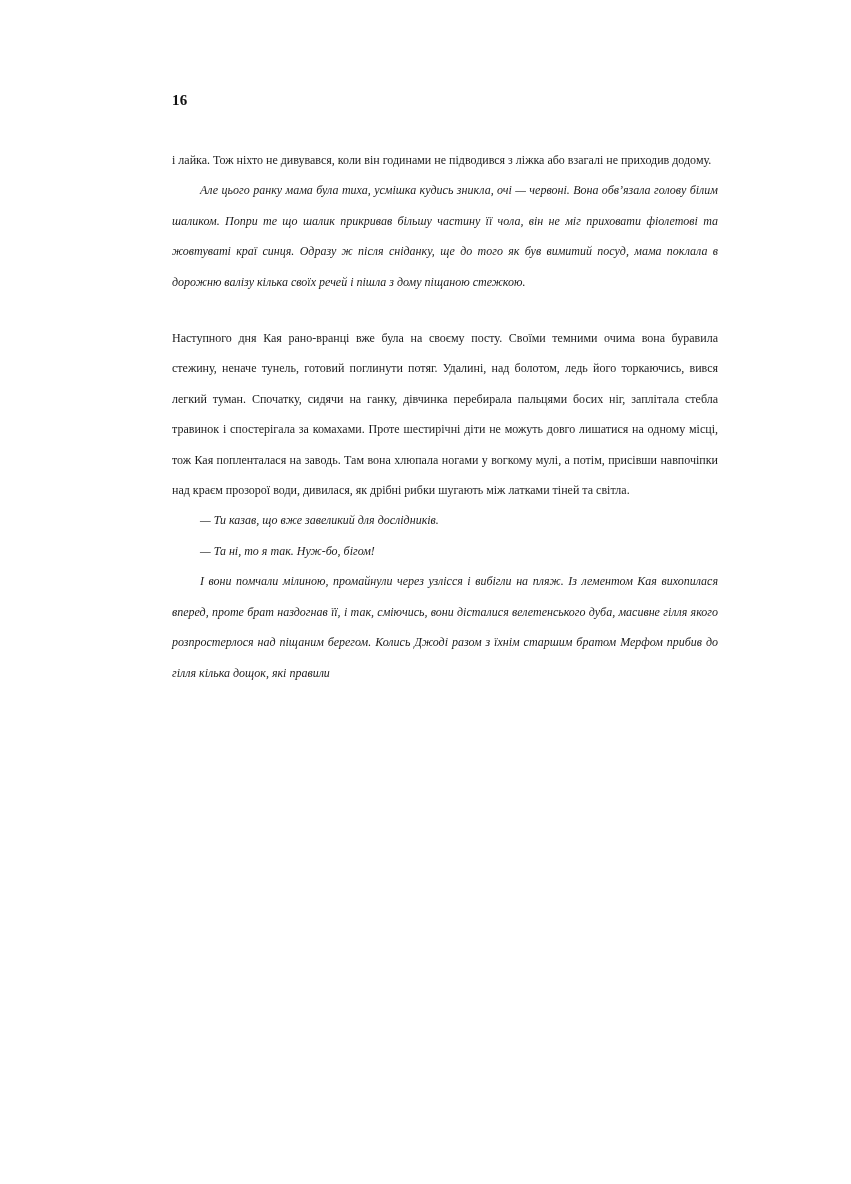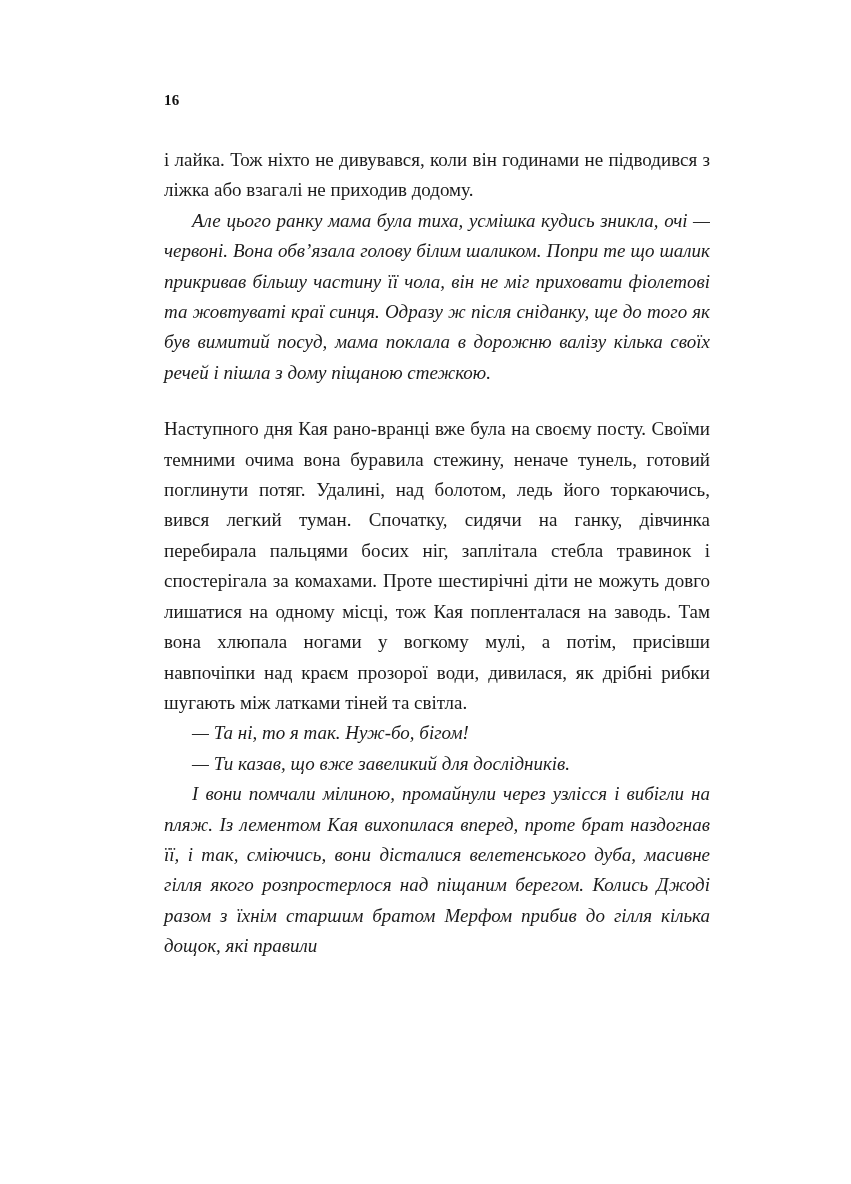--- a/index.html
+++ b/index.html
@@ -11,35 +11,35 @@
     position: relative;
     width: 851px;
     height: 1184px;
     background: #ffffff;
     overflow: hidden;
     font-family: "Liberation Serif", "DejaVu Serif", serif;
     color: #1b1b1b;
   }
   .content {
     position: absolute;
-    left: 164px;
+    left: 172px;
     top: 92px;
     width: 546px;
   }
   .folio {
     font-family: "Liberation Serif", "DejaVu Serif", serif;
     font-size: 15px;
     font-weight: bold;
     color: #111111;
     letter-spacing: 0.2px;
     margin: 0 0 36px 0;
   }
   .body-text p {
     margin: 0;
-    font-size: 19px;
+    font-size: 12px;
     line-height: 30.4px;
     text-align: justify;
     text-justify: inter-word;
     color: #1b1b1b;
     hyphens: manual;
   }
   .body-text p.indent {
     text-indent: 28px;
     font-style: italic;
   }
@@ -55,19 +55,19 @@
 
     <div class="folio">16</div>
 
     <div class="body-text">
       <p>і лайка. Тож ніхто не дивувався, коли він годинами не підводився з ліжка або взагалі не приходив додому.</p>
       <p class="indent">Але цього ранку мама була тиха, усмішка кудись зникла, очі — червоні. Вона обв’язала голову білим шаликом. Попри те що шалик прикривав більшу частину її чола, він не міг приховати фіолетові та жовтуваті краї синця. Одразу ж після сніданку, ще до того як був вимитий посуд, мама поклала в дорожню валізу кілька своїх речей і пішла з дому піщаною стежкою.</p>
 
       <div class="gap"></div>
 
       <p>Наступного дня Кая рано-вранці вже була на своєму посту. Своїми темними очима вона буравила стежину, неначе тунель, готовий поглинути потяг. Удалині, над болотом, ледь його торкаючись, вився легкий туман. Спочатку, сидячи на ганку, дівчинка перебирала пальцями босих ніг, заплітала стебла травинок і спостерігала за комахами. Проте шестирічні діти не можуть довго лишатися на одному місці, тож Кая попленталася на заводь. Там вона хлюпала ногами у вогкому мулі, а потім, присівши навпочіпки над краєм прозорої води, дивилася, як дрібні рибки шугають між латками тіней та світла.</p>
+      <p class="indent">— Ти казав, що вже завеликий для дослідників.</p>
       <p class="indent">— Та ні, то я так. Нуж-бо, бігом!</p>
-      <p class="indent">— Ти казав, що вже завеликий для дослідників.</p>
       <p class="indent">І вони помчали мілиною, промайнули через узлісся і вибігли на пляж. Із лементом Кая вихопилася вперед, проте брат наздогнав її, і так, сміючись, вони дісталися велетенського дуба, масивне гілля якого розпростерлося над піщаним берегом. Колись Джоді разом з їхнім старшим братом Мерфом прибив до гілля кілька дощок, які правили</p>
     </div>
 
   </div>
 </div>
 
 </body></html>

